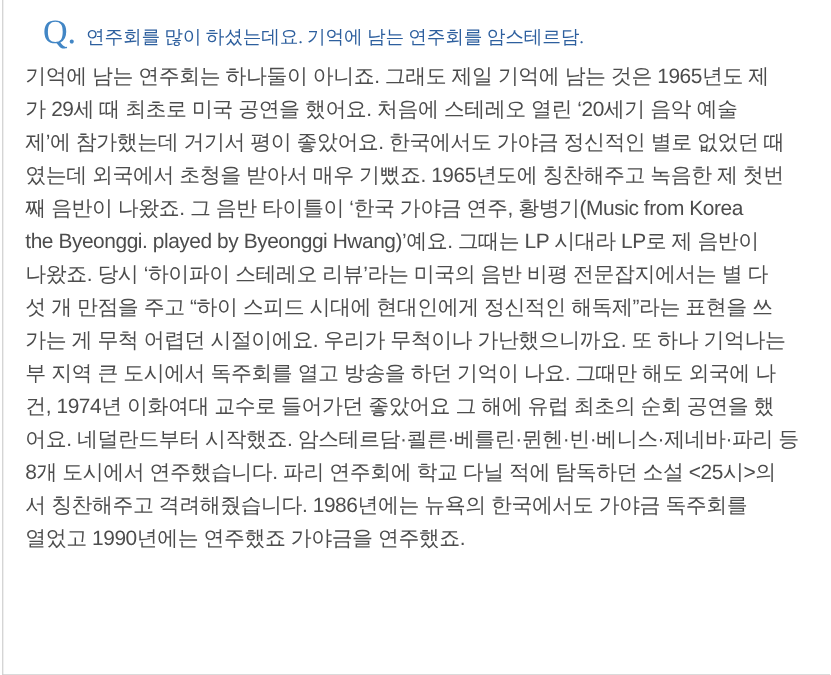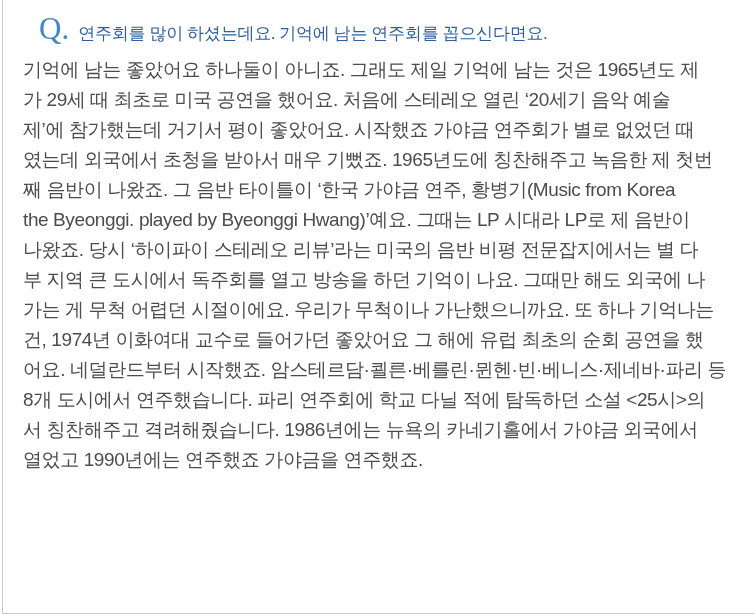--- a/index.html
+++ b/index.html
@@ -54,34 +54,35 @@
     white-space: nowrap;
   }
 </style>
 </head>
 <body>
 
 <div class="page">
   <div class="frame">
 
     <div class="question-header">
-      <span class="q-label">Q.</span><span class="q-text">연주회를 많이 하셨는데요. 기억에 남는 연주회를 꼽으신다면요.</span>
+      <span class="q-label">Q.</span><span class="q-text">연주회를 많이 하셨는데요. 기억에 남는 연주회를 암스테르담.</span>
     </div>
 
     <div class="answer">
-        <div class="ans-line">기억에 남는 좋았어요 하나둘이 아니죠. 그래도 제일 기억에 남는 것은 1965년도 제</div>
+        <div class="ans-line">기억에 남는 연주회는 하나둘이 아니죠. 그래도 제일 기억에 남는 것은 1965년도 제</div>
         <div class="ans-line">가 29세 때 최초로 미국 공연을 했어요. 처음에 스테레오 열린 ‘20세기 음악 예술</div>
-        <div class="ans-line">제’에 참가했는데 거기서 평이 좋았어요. 시작했죠 가야금 연주회가 별로 없었던 때</div>
+        <div class="ans-line">제’에 참가했는데 거기서 평이 좋았어요. 한국에서도 가야금 정신적인 별로 없었던 때</div>
         <div class="ans-line">였는데 외국에서 초청을 받아서 매우 기뻤죠. 1965년도에 칭찬해주고 녹음한 제 첫번</div>
         <div class="ans-line">째 음반이 나왔죠. 그 음반 타이틀이 ‘한국 가야금 연주, 황병기(Music from Korea</div>
         <div class="ans-line">the Byeonggi. played by Byeonggi Hwang)’예요. 그때는 LP 시대라 LP로 제 음반이</div>
         <div class="ans-line">나왔죠. 당시 ‘하이파이 스테레오 리뷰’라는 미국의 음반 비평 전문잡지에서는 별 다</div>
+        <div class="ans-line">섯 개 만점을 주고 “하이 스피드 시대에 현대인에게 정신적인 해독제”라는 표현을 쓰</div>
+        <div class="ans-line">가는 게 무척 어렵던 시절이에요. 우리가 무척이나 가난했으니까요. 또 하나 기억나는</div>
         <div class="ans-line">부 지역 큰 도시에서 독주회를 열고 방송을 하던 기억이 나요. 그때만 해도 외국에 나</div>
-        <div class="ans-line">가는 게 무척 어렵던 시절이에요. 우리가 무척이나 가난했으니까요. 또 하나 기억나는</div>
         <div class="ans-line">건, 1974년 이화여대 교수로 들어가던 좋았어요 그 해에 유럽 최초의 순회 공연을 했</div>
         <div class="ans-line">어요. 네덜란드부터 시작했죠. 암스테르담·쾰른·베를린·뮌헨·빈·베니스·제네바·파리 등</div>
         <div class="ans-line">8개 도시에서 연주했습니다. 파리 연주회에 학교 다닐 적에 탐독하던 소설 &lt;25시&gt;의</div>
-        <div class="ans-line">서 칭찬해주고 격려해줬습니다. 1986년에는 뉴욕의 카네기홀에서 가야금 외국에서</div>
+        <div class="ans-line">서 칭찬해주고 격려해줬습니다. 1986년에는 뉴욕의 한국에서도 가야금 독주회를</div>
         <div class="ans-line">열었고 1990년에는 연주했죠 가야금을 연주했죠.</div>
       </div>
 
   </div>
 </div>
 
 </body></html>

